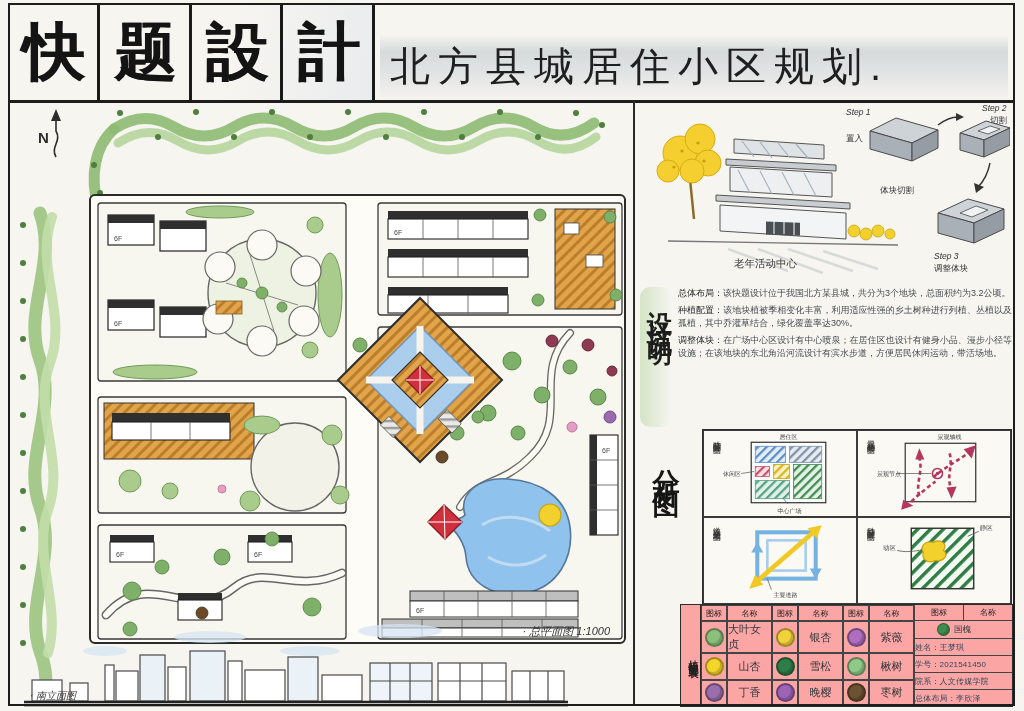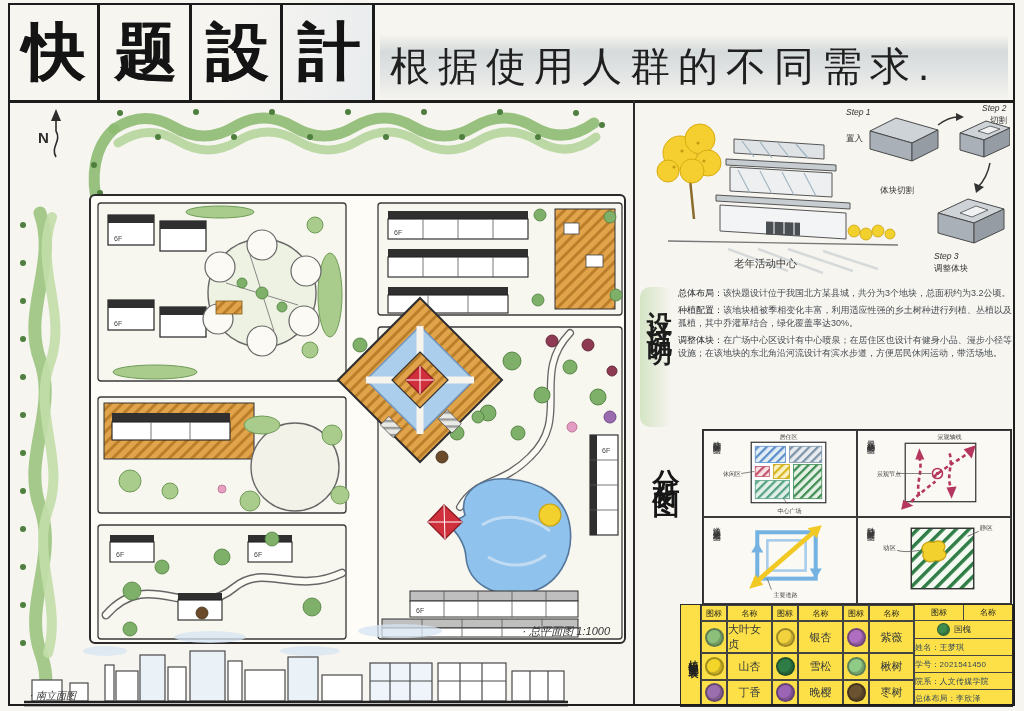--- a/index.html
+++ b/index.html
@@ -43,21 +43,21 @@
   
   .ana-title{position:absolute;left:650px;top:447px;font-size:27px;font-weight:700;letter-spacing:12px;color:#161616;line-height:1.15;}
   .ana-table{position:absolute;left:702px;top:429px;width:308px;height:174px;border:1.6px solid #2c2c2c;
     display:grid;grid-template-columns:1fr 1fr;grid-template-rows:1fr 1fr;background:#faf9f4;}
   .ana-cell{display:flex;border:0.8px solid #3a3a3a;overflow:hidden;}
   .ana-label{width:15px;font-size:8px;color:#333;letter-spacing:1px;padding:3px 1px 0 1px;line-height:1.05;}
   .ana-cell svg{flex:1;height:100%;}
 
   
   .legend{position:absolute;left:680px;top:604px;width:331px;height:101px;border:1.6px solid #2c2c2c;
-    display:flex;background:#fde047;}
+    display:flex;background:#fca5a5;}
   .legend-title{width:19px;font-size:10px;font-weight:700;color:#222;letter-spacing:2px;border-right:1.4px solid #2c2c2c;padding-top:3px;text-align:center;}
   .legend-grid{display:grid;grid-template-columns:26px 45px 26px 45px 26px 45px;grid-auto-rows:1fr;flex:0 0 auto;
     grid-template-rows:16px 1fr 1fr 1fr;}
   .lcell{border:0.7px solid #444;display:flex;align-items:center;justify-content:center;font-size:11px;color:#33383c;}
   .lhead{font-size:8px;color:#222;}
   .pdot{width:15px;height:15px;border-radius:50%;border:2px solid rgba(0,0,0,.35);box-shadow:inset -2px -2px 0 rgba(0,0,0,.18);}
   .legend-right{flex:1;display:flex;flex-direction:column;border-left:0.7px solid #444;}
   .lr-head{display:flex;height:16px;}
   .lr-head>div{flex:1;border-bottom:.7px solid #444;display:flex;align-items:center;justify-content:center;font-size:8px;color:#222;}
   .lr-head>div:first-child{border-right:.7px solid #444;}
@@ -112,21 +112,21 @@
       </pattern>
     </defs>
   </svg>
 
   <div class="logo">
     <div class="logo-char">快</div>
     <div class="logo-char">题</div>
     <div class="logo-char">設</div>
     <div class="logo-char">計</div>
   </div>
-  <div class="main-title">根据使用人群的不同需求.</div>
+  <div class="main-title">北方县城居住小区规划.</div>
   <div class="header-rule"></div>
   <div class="vrule"></div>
 
   <svg class="abs" style="left:10px;top:95px;" width="622" height="614" viewBox="0 0 622 614">
 
     <g stroke="#2c2c2c" fill="none" stroke-width="1.6">
       <text x="28" y="48" font-size="15" font-weight="bold" fill="#2c2c2c" stroke="none">N</text>
       <path d="M 46,62 C 40,52 52,46 46,36 L 46,22"></path>
       <path d="M 41,26 L 46,14 L 51,26" fill="#2c2c2c" stroke="none"></path>
     </g>

